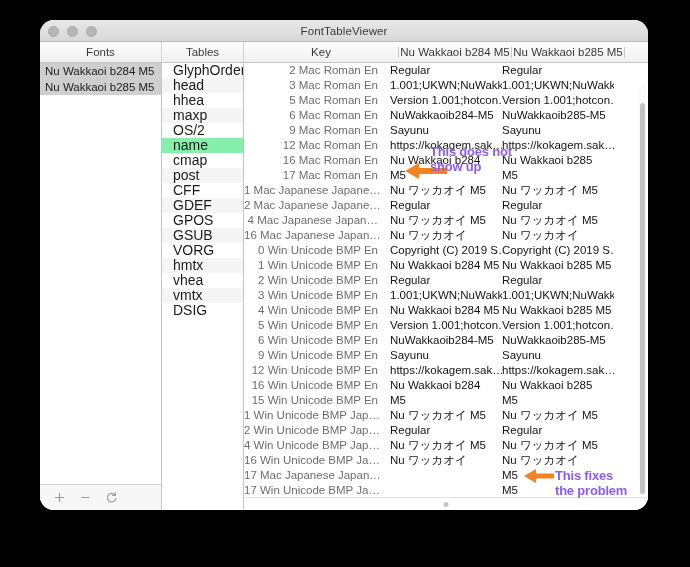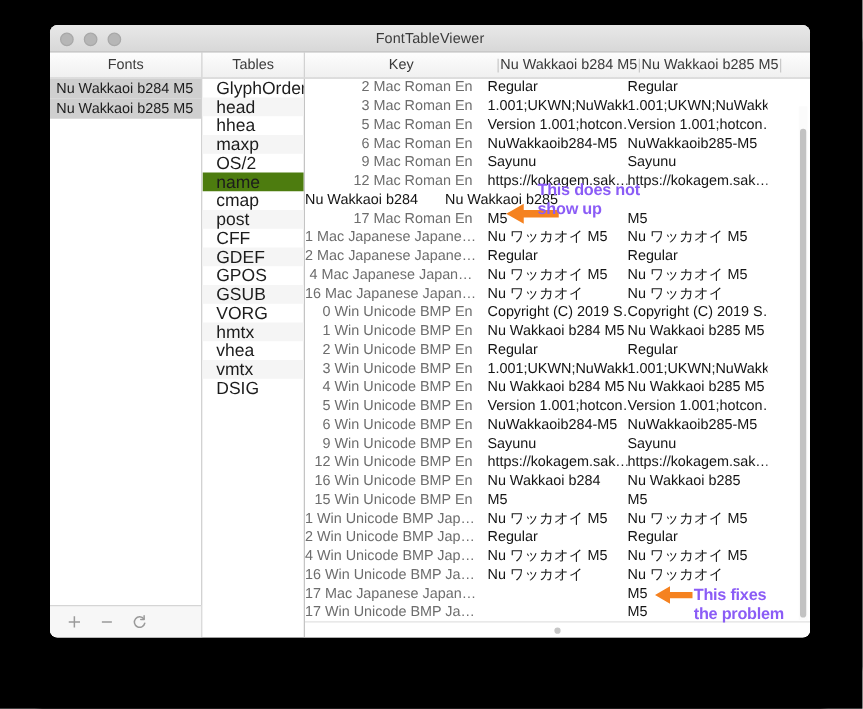--- a/index.html
+++ b/index.html
@@ -26,21 +26,21 @@
   }
 
   
   #window {
     position: absolute;
     left: 40px;
     top: 20px;
     width: 608px;
     height: 490px;
     background: #ffffff;
-    border-radius: 6px;
+    border-radius: 14px;
     overflow: hidden;
     box-shadow: 0 6px 22px rgba(0,0,0,0.55);
     display: flex;
     flex-direction: column;
   }
 
   
   #titlebar {
     height: 22px;
     min-height: 22px;
@@ -154,21 +154,21 @@
   }
   .table-row {
     height: 15px;
     line-height: 15px;
     padding-left: 11px;
     font-size: 14px;
     color: #1c1c1c;
     white-space: nowrap;
   }
   .table-row.alt      { background: #f5f5f5; }
-  .table-row.selected { background: #4d7c0f; }
+  .table-row.selected { background: #86efac; }
 
   
   #data-pane {
     flex: 1;
     background: #ffffff;
     position: relative;
     overflow: hidden;
     display: flex;
     flex-direction: column;
   }
@@ -351,20 +351,21 @@
             <div class="cell-key">9 Mac Roman En</div>
             <div class="cell-val">Sayunu</div>
             <div class="cell-val">Sayunu</div>
           </div>
           <div class="data-row">
             <div class="cell-key">12 Mac Roman En</div>
             <div class="cell-val">https://kokagem.sak…</div>
             <div class="cell-val">https://kokagem.sak…</div>
           </div>
           <div class="data-row">
+            <div class="cell-key">16 Mac Roman En</div>
             <div class="cell-val">Nu Wakkaoi b284</div>
             <div class="cell-val">Nu Wakkaoi b285</div>
           </div>
           <div class="data-row">
             <div class="cell-key">17 Mac Roman En</div>
             <div class="cell-val">M5</div>
             <div class="cell-val">M5</div>
           </div>
           <div class="data-row">
             <div class="cell-key">1 Mac Japanese Japane…</div>

